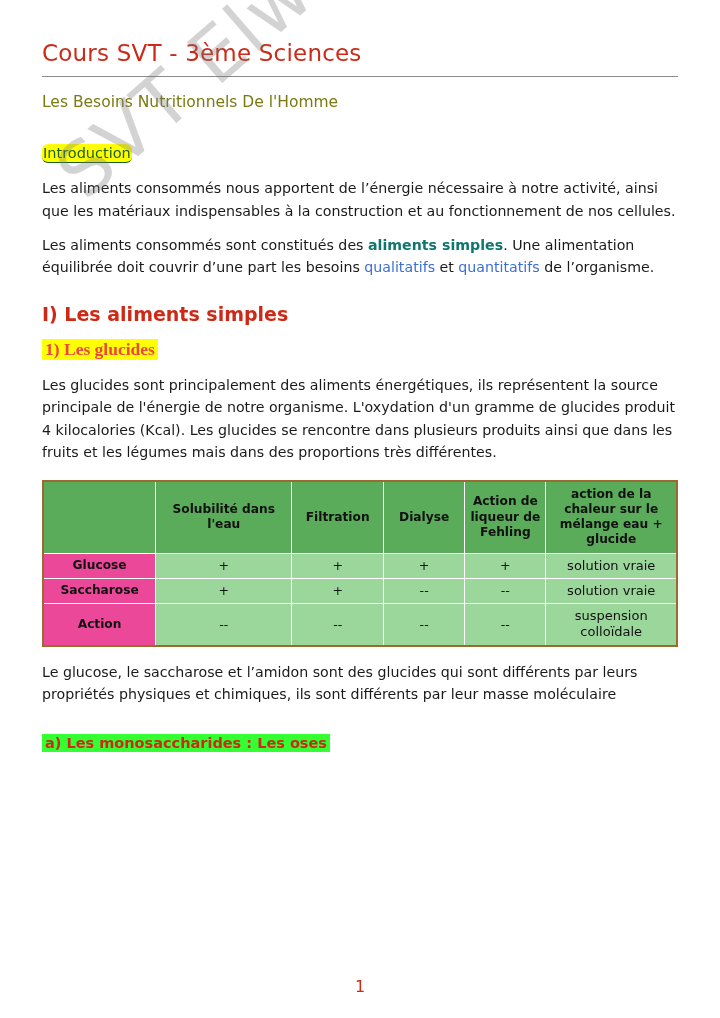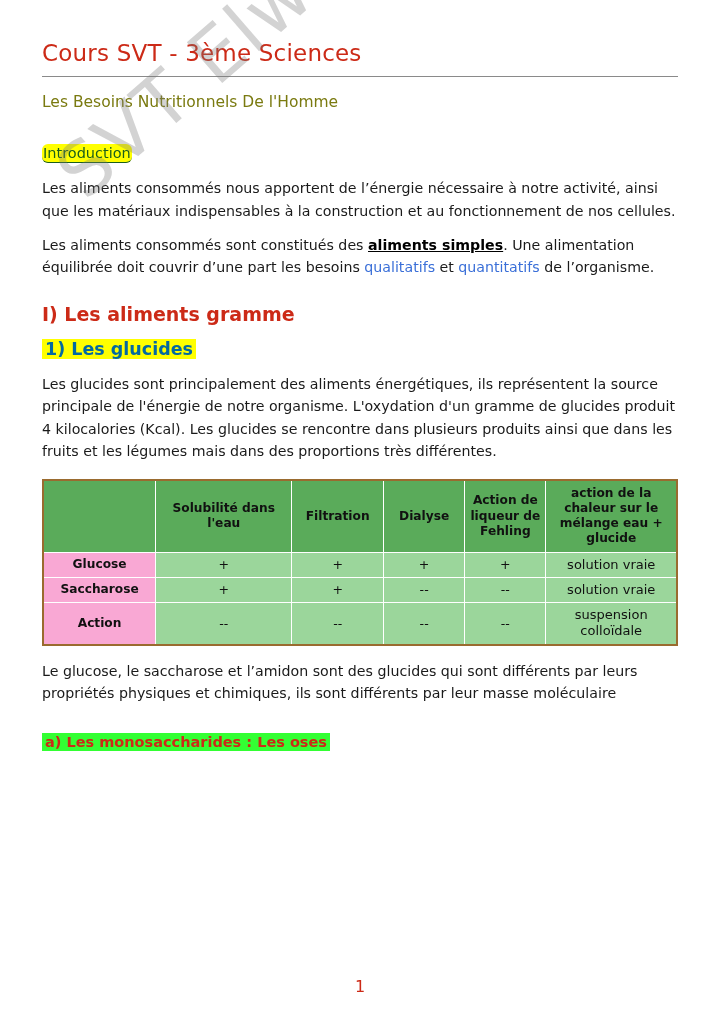--- a/index.html
+++ b/index.html
@@ -93,42 +93,42 @@
     margin: 0 0 12px 0;
     color: #1a1a1a;
   }
   .red-u {
     color: #cc2a17;
     text-decoration: underline;
     font-weight: bold;
   }
   .bold-u {
     font-weight: bold;
-    text-decoration: underline;
-    color: #000000;
+    color: #0f766e;
   }
   .blue {
     color: #3a6fd8;
     margin-top: 18px;
   }
 
   h2.sec {
     font-size: 19px;
     color: #cc2a17;
     font-weight: bold;
     margin: 24px 0 14px 0;
   }
   h3.sub {
     display: inline-block;
     font-size: 17.5px;
-    color: #0369a1;
+    color: #ef4444;
     font-weight: bold;
     margin: 0 0 14px 0;
     background: #ffff00;
     padding: 0 3px;
+    font-family: Liberation Serif, serif;
   }
   h4.subsub {
     display: inline-block;
     font-size: 14.5px;
     color: #cc2a17;
     font-weight: bold;
     margin: 16px 0 0 0;
     background: #33ff33;
     padding: 1px 3px;
   }
@@ -151,21 +151,21 @@
     font-weight: bold;
     line-height: 1.25;
   }
   table.glucides tbody td {
     background: #9bd69b;
     font-weight: normal;
     font-size: 12.6px;
     padding: 4px 3px;
   }
   table.glucides tbody td.rowhead {
-    background: #f9a8d4;
+    background: #ec4899;
     font-weight: bold;
     font-size: 12.2px;
   }
   table.glucides td.last {
     font-size: 13px;
   }
   col.c0 { width: 86px; }
   col.c1 { width: 104px; }
   col.c2 { width: 70px; }
   col.c3 { width: 62px; }
@@ -198,21 +198,21 @@
 
     <div>
       <span class="h-intro hl-yellow">Introduction</span>
     </div>
 
     <p class="para">Les aliments consommés nous apportent de l’énergie nécessaire à notre activité, ainsi que les matériaux indispensables à la construction et au fonctionnement de nos cellules.</p>
 
 
     <p class="para"><span>Les aliments consommés sont constitués des </span><span class="bold-u">aliments simples</span><span>. Une alimentation équilibrée doit couvrir d’une part les besoins </span><span class="blue">qualitatifs</span><span> et </span><span class="blue">quantitatifs</span><span> de l’organisme.</span></p>
 
-    <h2 class="sec">I) Les aliments gramme</h2>
+    <h2 class="sec">I) Les aliments simples</h2>
 
     <div>
       <h3 class="sub">1) Les glucides</h3>
     </div>
 
     <p class="para">Les glucides sont principalement des aliments énergétiques, ils représentent la source principale de l'énergie de notre organisme. L'oxydation d'un gramme de glucides produit 4 kilocalories (Kcal). Les glucides se rencontre dans plusieurs produits ainsi que dans les fruits et les légumes mais dans des proportions très différentes.</p>
 
     <table class="glucides">
       <colgroup>
         <col class="c0">

